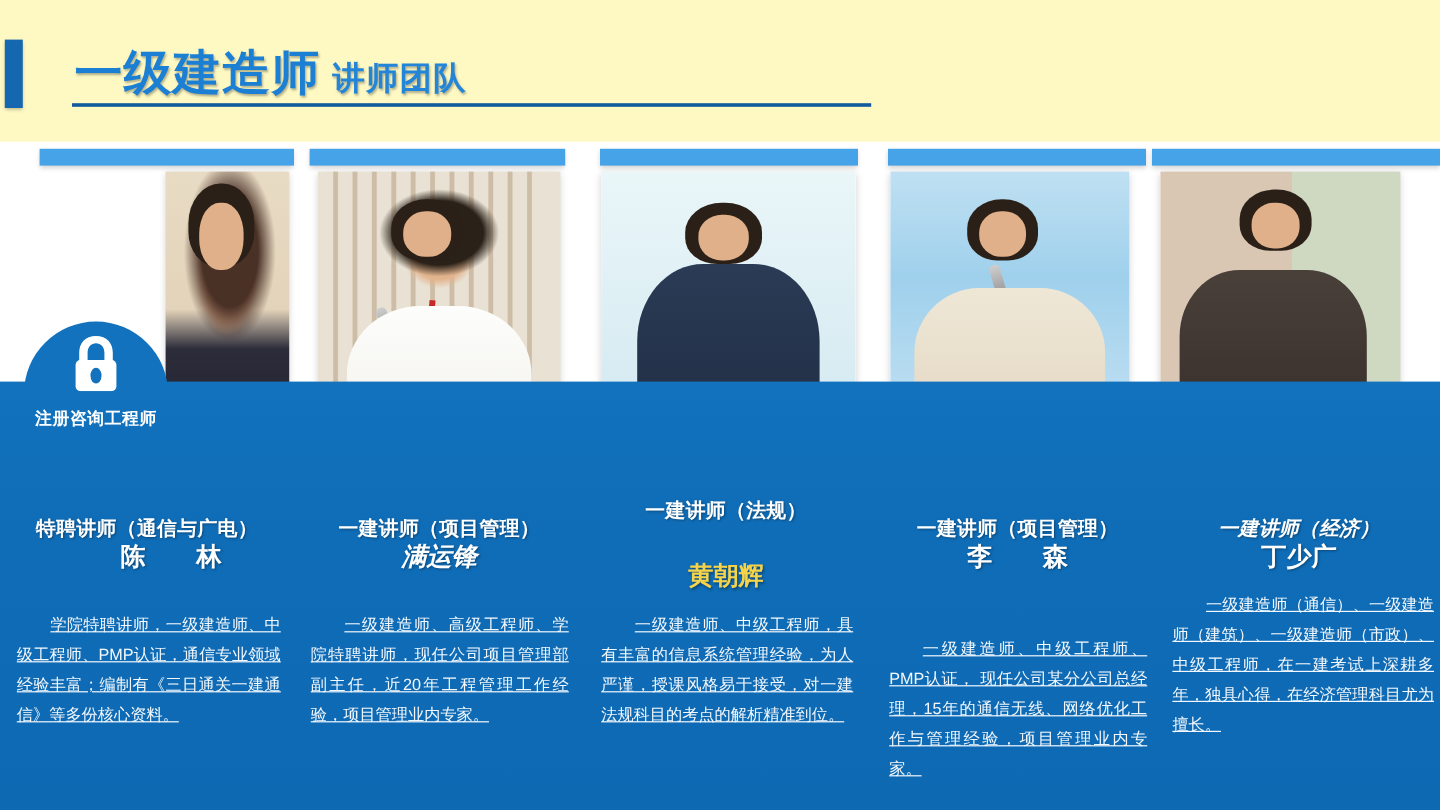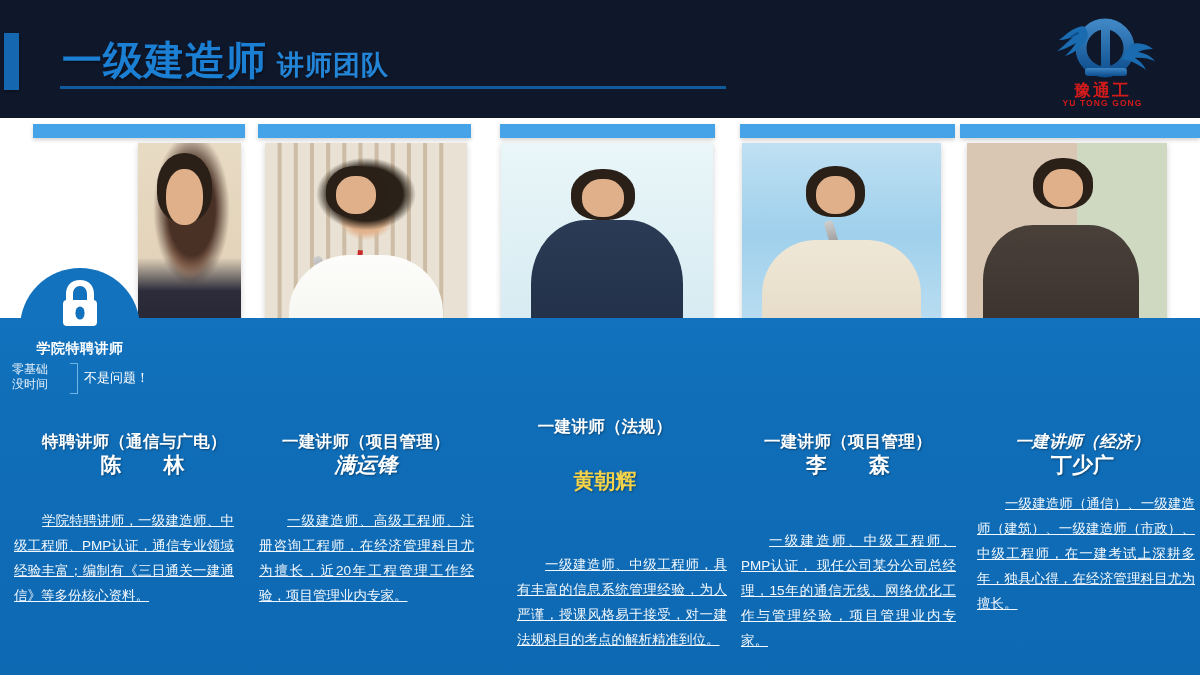--- a/index.html
+++ b/index.html
@@ -6,21 +6,21 @@
   html,body { width:1200px; height:675px; overflow:hidden; }
   body {
     font-family:"Liberation Sans","DejaVu Sans",sans-serif;
     background:#ffffff;
     position:relative;
   }
 
   
   #header {
     position:absolute; left:0; top:0; width:1200px; height:118px;
-    background:#0f172a;
+    background:#fef9c3;
   }
   #header-left-bar {
     position:absolute; left:4px; top:33px; width:15px; height:57px;
     background:#1568b0;
     box-shadow:0 2px 3px rgba(0,0,0,.28);
   }
   #header-rule {
     position:absolute; left:60px; top:86px; width:666px; height:3px;
     background:#115a9e;
   }
@@ -147,43 +147,20 @@
 </head>
 <body>
 
 <div id="header">
   <div id="header-left-bar"></div>
   <div id="header-rule"></div>
   <div id="header-title">
     <span class="main">一级建造师</span><span class="sub">讲师团队</span>
   </div>
 
-  <div id="logo">
-    <svg id="logo-mark" viewBox="0 0 115 62">
-      <defs>
-        <linearGradient id="lg" x1="0" y1="0" x2="0" y2="1">
-          <stop offset="0" stop-color="#3f86c4"></stop>
-          <stop offset="1" stop-color="#0d4e8e"></stop>
-        </linearGradient>
-      </defs>
-
-      <ellipse cx="60" cy="30" rx="24" ry="24" fill="none" stroke="url(#lg)" stroke-width="11"></ellipse>
-      <rect x="56" y="4" width="9" height="54" fill="url(#lg)"></rect>
-      <rect x="40" y="50" width="42" height="8" rx="3" fill="url(#lg)"></rect>
-
-      <path d="M38 8 C26 10 20 18 14 22 C20 22 24 20 28 19 C22 24 17 30 12 33 C19 32 25 28 31 25
-               C28 30 24 34 20 38 C28 36 35 30 40 24 C44 19 44 12 38 8 Z" fill="#1b6bb0"></path>
-      <path d="M33 14 c-4 1 -7 4 -9 6 c4 -1 7 -3 10 -4 z" fill="#0d4e8e"></path>
-
-      <path d="M86 26 c8 -2 16 0 22 5 c-6 0 -11 1 -15 3 c7 1 13 4 17 9 c-7 -3 -14 -4 -20 -3
-               c5 3 9 7 11 12 c-8 -6 -16 -10 -24 -11 c4 -6 6 -11 9 -15 z" fill="#1b6bb0"></path>
-    </svg>
-    <div id="logo-cn">豫通工</div>
-    <div id="logo-en">YU TONG GONG</div>
-  </div>
 </div>
 
 <div class="card-topbar" style="left:33px; width:212px;"></div>
 <div class="card-topbar" style="left:258px; width:213px;"></div>
 <div class="card-topbar" style="left:500px; width:215px;"></div>
 <div class="card-topbar" style="left:740px; width:215px;"></div>
 <div class="card-topbar" style="left:960px; width:240px;"></div>
 
 <div class="card-photo ph1" style="left:138px; width:103px;">
   <div class="head" style="left:18%; top:4%; width:54%; height:27%;"></div>
@@ -218,46 +195,38 @@
 </div>
 
 <div id="blue-panel">
 
   <div id="badge"></div>
   <svg id="badge-lock" viewBox="0 0 44 48">
     <path d="M22 2 C13 2 8 8 8 16 l0 8 7 0 0-8 c0-5 3-8 7-8 s7 3 7 8 l0 8 7 0 0-8 C36 8 31 2 22 2 Z" fill="#ffffff"></path>
     <rect x="5" y="22" width="34" height="26" rx="4" fill="#ffffff"></rect>
     <ellipse cx="22" cy="35" rx="4.6" ry="6.6" fill="#1272bd"></ellipse>
   </svg>
-  <div id="badge-title">学院特聘讲师</div>
-  <div id="badge-sub">
-    <div class="col-a">
-      <div>零基础</div>
-      <div>没时间</div>
-    </div>
-    <div id="badge-bracket"></div>
-    <div class="col-b">不是问题！</div>
-  </div>
+  <div id="badge-title">注册咨询工程师</div>
 
   <div class="card" style="left:0px; width:245px;">
-    <div class="card-title" style="top:112px;margin-left:12px;">特聘讲师（通信与广电）</div>
+    <div class="card-title" style="top:112px;">特聘讲师（通信与广电）</div>
     <div class="card-name" style="top:134px; color:#ffffff;padding-left:40px;">陈　　林</div>
     <div class="card-desc" style="left:14px; top:190px; width:220px;">学院特聘讲师，一级建造师、中级工程师、PMP认证，通信专业领域经验丰富；编制有《三日通关一建通信》等多份核心资料。</div>
   </div>
 
   <div class="card" style="left:248px; width:236px;">
     <div class="card-title" style="top:112px;">一建讲师（项目管理）</div>
     <div class="card-name" style="top:134px; color:#ffffff;font-style:italic;">满运锋</div>
-    <div class="card-desc" style="left:11px; top:190px; width:215px;">一级建造师、高级工程师、注册咨询工程师，在经济管理科目尤为擅长，近20年工程管理工作经验，项目管理业内专家。</div>
+    <div class="card-desc" style="left:11px; top:190px; width:215px;">一级建造师、高级工程师、学院特聘讲师，现任公司项目管理部副主任，近20年工程管理工作经验，项目管理业内专家。</div>
   </div>
 
   <div class="card" style="left:489px; width:232px;">
     <div class="card-title" style="top:97px;">一建讲师（法规）</div>
     <div class="card-name" style="top:150px; color:#f6d44a;">黄朝辉</div>
-    <div class="card-desc" style="left:28px; top:190px; width:210px;margin-top:44px;">一级建造师、中级工程师，具有丰富的信息系统管理经验，为人严谨，授课风格易于接受，对一建法规科目的考点的解析精准到位。</div>
+    <div class="card-desc" style="left:12px; top:190px; width:210px;">一级建造师、中级工程师，具有丰富的信息系统管理经验，为人严谨，授课风格易于接受，对一建法规科目的考点的解析精准到位。</div>
   </div>
 
   <div class="card" style="left:726px; width:244px;">
     <div class="card-title" style="top:112px;">一建讲师（项目管理）</div>
     <div class="card-name" style="top:134px; color:#ffffff;">李　　森</div>
     <div class="card-desc" style="left:15px; top:190px; width:215px;margin-top:20px;">一级建造师、中级工程师、 PMP认证， 现任公司某分公司总经理，15年的通信无线、网络优化工作与管理经验，项目管理业内专家。</div>
   </div>
 
   <div class="card" style="left:965px; width:235px;">
     <div class="card-title" style="top:112px;font-style:italic;">一建讲师（经济）</div>

